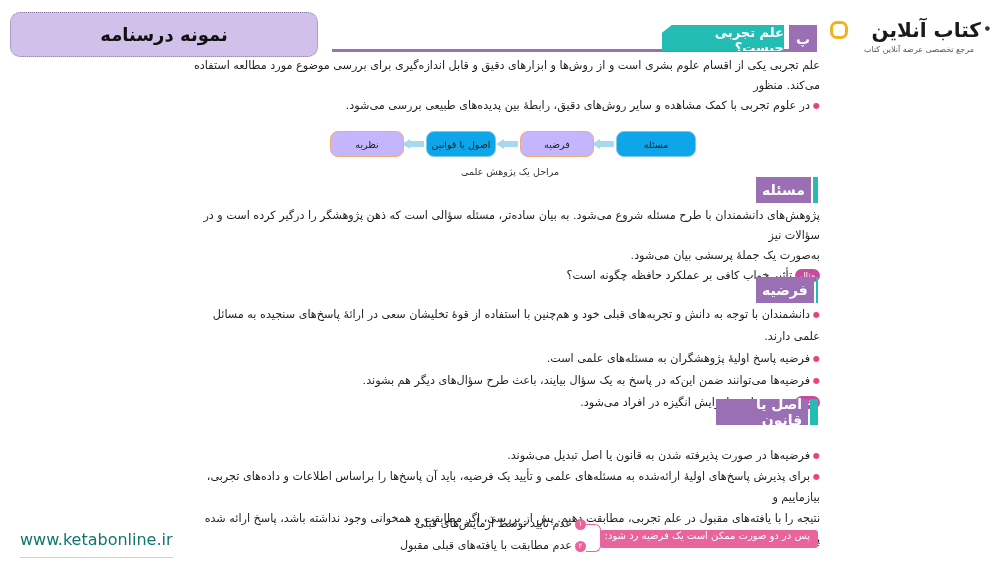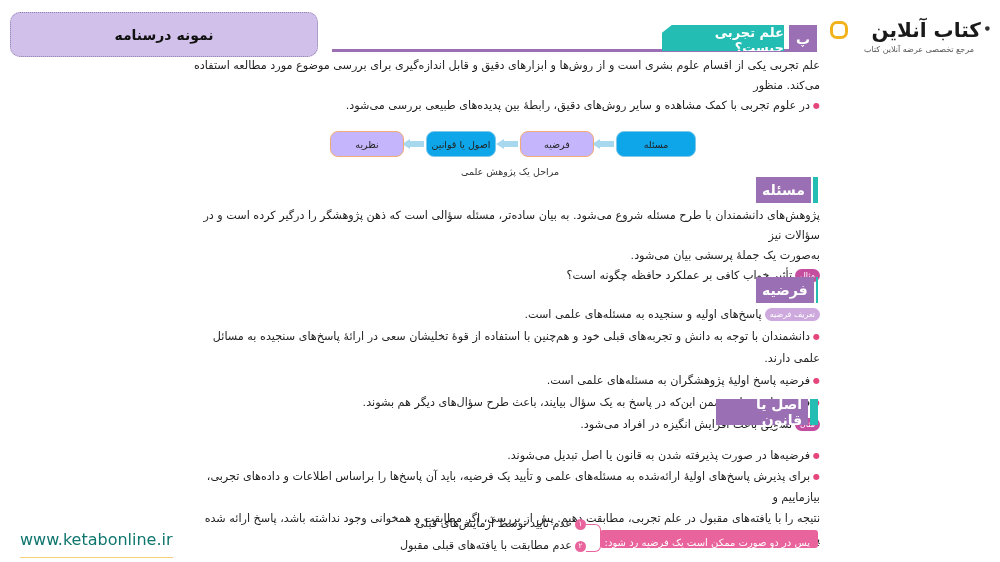--- a/index.html
+++ b/index.html
@@ -2,21 +2,21 @@
 <html><head>
 <meta charset="utf-8">
 <style>
   html, body { margin:0; padding:0; }
   body { width:1000px; height:562px; background:#ffffff; position:relative; overflow:hidden;
          font-family:"DejaVu Sans", sans-serif; color:#222; }
   .abs { position:absolute; }
   .sample-badge { left:10px; top:12px; width:308px; height:45px; background:#d1c0ea;
       border:1px dotted #8a7aa8; border-radius:10px; box-sizing:border-box;
       display:flex; align-items:center; justify-content:center;
-      font-weight:bold; font-size:14px; color:#111; direction:rtl; }
+      font-weight:bold; font-size:18px; color:#111; direction:rtl; }
   .logo { left:826px; top:18px; width:170px; height:42px; direction:rtl; }
   .logo-title { position:absolute; right:15px; top:0; font-size:20px; font-weight:bold; color:#1a1a1a; }
   .logo-icon { position:absolute; left:4px; top:3px; width:18px; height:18px; border:3px solid #f2b21c;
       border-radius:7px; box-sizing:border-box; }
   .logo-sub { position:absolute; right:22px; top:27px; font-size:8px; color:#555; }
   .logo-dot { position:absolute; right:6px; top:6px; font-size:6px; color:#333; }
   .topline { left:332px; top:49px; width:458px; height:3px; background:#9b6fb3; }
   .title-tab { left:662px; top:25px; width:122px; height:26px; background:#23bdb3; color:#fff;
       font-weight:bold; font-size:13px; direction:rtl; display:flex; justify-content:center;
       clip-path:polygon(8% 0,100% 0,100% 100%,0 100%,0 30%); }
@@ -35,21 +35,21 @@
   .farrow::after { content:""; position:absolute; left:8px; top:2px; width:14px; height:6px; background:#a8d8ee; }
   .caption { left:440px; top:166px; width:140px; text-align:center; font-size:9.5px; direction:rtl; color:#333; }
   .sec-head { display:flex; direction:rtl; height:26px; }
   .sec-bar { width:9px; background:#23bdb3; }
   .sec-label { background:#9b6fb3; color:#fff; font-weight:bold; font-size:14px; padding:0 6px;
       display:flex; align-items:center; margin-right:2px; }
   .tag { display:inline-block; background:#c54d9f; color:#fff; font-size:8px; border-radius:8px;
       padding:0 5px; line-height:13px; margin-left:3px; vertical-align:1px; }
   .tag.light { background:#cda9de; }
   .pink-box { left:600px; top:530px; width:218px; height:18px; background:#e9649c; color:#fff;
-      font-size:10px; direction:rtl; display:flex; align-items:flex-end; padding-right:8px; box-sizing:border-box; border-radius:3px; }
+      font-size:10px; direction:rtl; display:flex; align-items:flex-start; padding-right:8px; box-sizing:border-box; border-radius:3px; }
   .bracket { left:586px; top:524px; width:14px; height:26px; border:1.5px solid #e9649c; border-left:none; border-radius:0 6px 6px 0; }
   .num { display:inline-block; width:11px; height:11px; border-radius:50%; background:#e9649c; color:#fff;
       font-size:7px; line-height:11px; text-align:center; margin-left:3px; vertical-align:1px; }
   .rej-item { direction:rtl; text-align:right; font-size:11.2px; color:#1e1e1e; }
   .footer-url { left:20px; top:530px; font-size:16px; color:#0f766e; border-bottom:1.5px solid #f7cf7a; padding-bottom:8px; }
 </style>
 </head>
 <body>
 
 <div class="abs sample-badge">
@@ -103,21 +103,20 @@
   <div>پژوهش‌های دانشمندان با طرح مسئله شروع می‌شود.  به بیان ساده‌تر، مسئله سؤالی است که ذهن پژوهشگر را درگیر کرده است و در سؤالات نیز</div>
   <div>به‌صورت یک جملهٔ پرسشی بیان می‌شود.</div>
   <div><span class="tag">مثال</span><span>تأثیر خواب کافی بر عملکرد حافظه چگونه است؟</span></div>
 </div>
 
 <div class="abs sec-head" style="left:756px; top:277px; width:62px;">
   <div class="sec-bar"></div>
   <div class="sec-label">فرضیه</div>
 </div>
 <div class="abs para" style="left:190px; top:304px; width:630px; line-height:22px;">
-  <div><span class="tag light">تعریف فرضیه</span><span>پاسخ‌های اولیه و سنجیده به مسئله‌های علمی است.</span></div>
   <div class="bullet"><span>دانشمندان با توجه به دانش و تجربه‌های قبلی خود و هم‌چنین با استفاده از قوهٔ تخلیشان سعی در ارائهٔ پاسخ‌های سنجیده به مسائل علمی دارند.</span></div>
   <div class="bullet"><span>فرضیه پاسخ اولیهٔ پژوهشگران به مسئله‌های علمی است.</span></div>
   <div class="bullet"><span>فرضیه‌ها می‌توانند ضمن این‌که در پاسخ به یک سؤال بیایند، باعث طرح سؤال‌های دیگر هم بشوند.</span></div>
   <div><span class="tag">مثال</span><span>تشویق باعث افزایش انگیزه در افراد می‌شود.</span></div>
 </div>
 
 <div class="abs sec-head" style="left:716px; top:399px; width:102px;">
   <div class="sec-bar"></div>
   <div class="sec-label">اصل یا قانون</div>
 </div>

